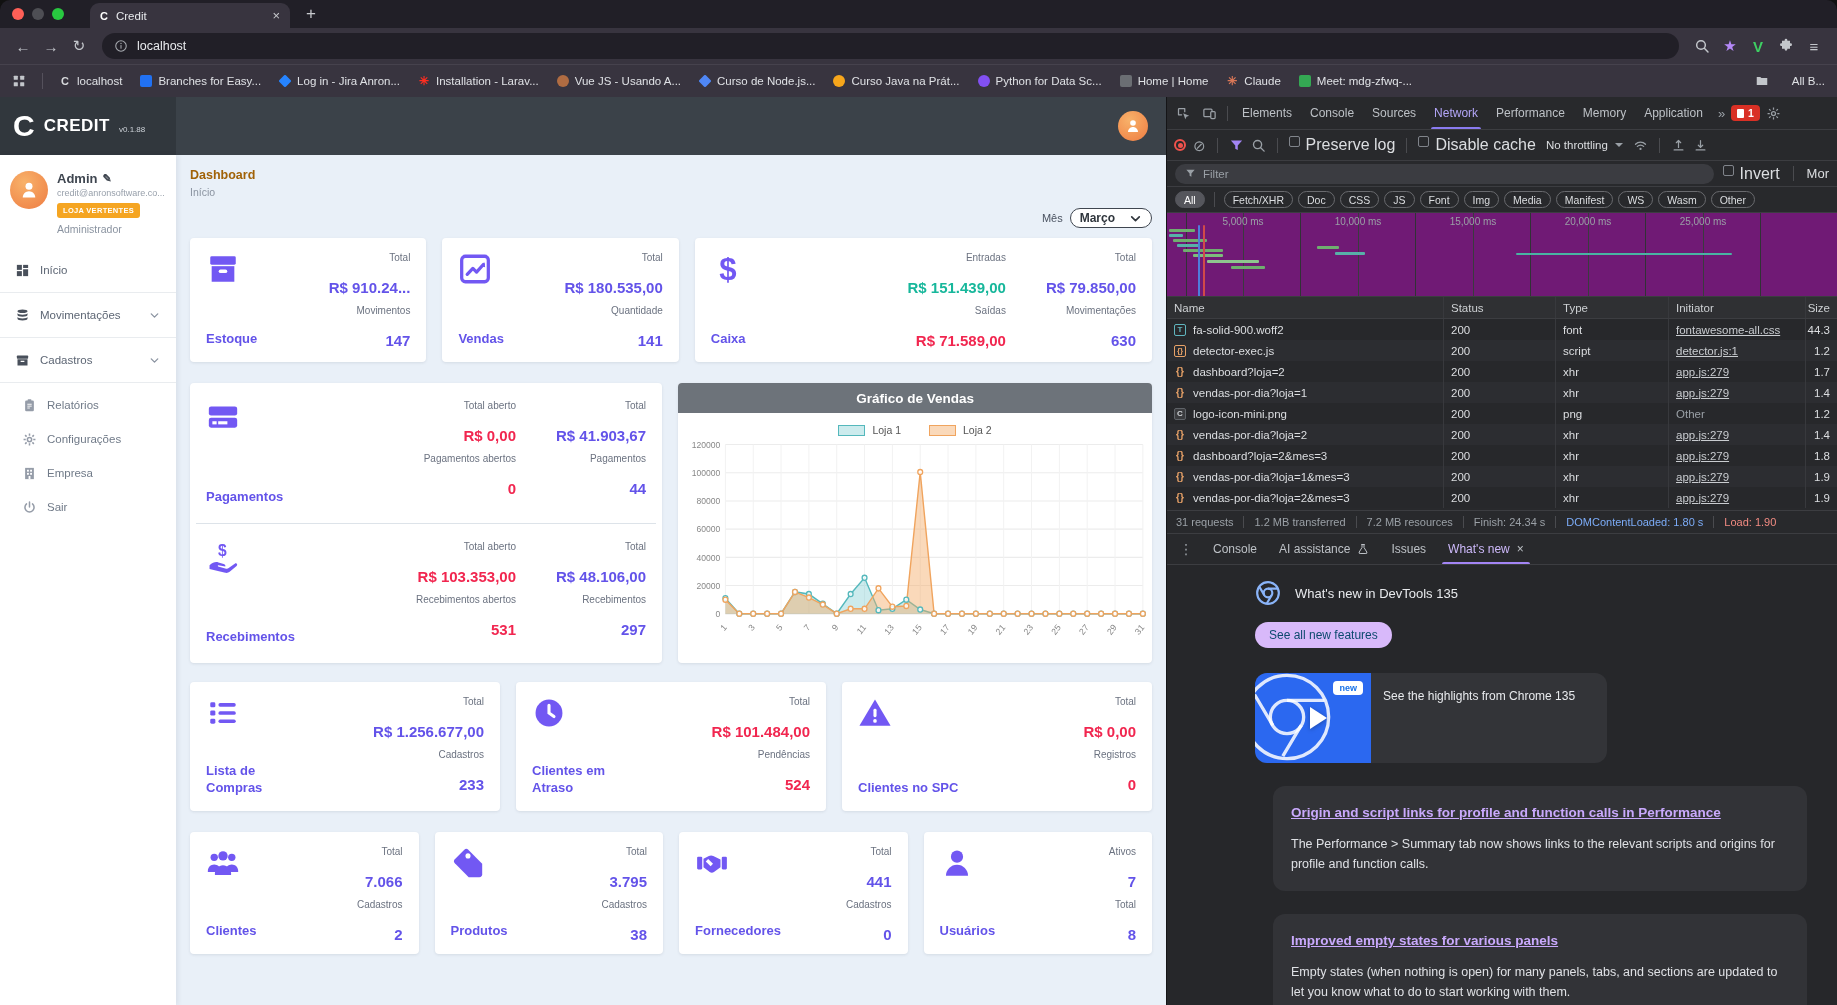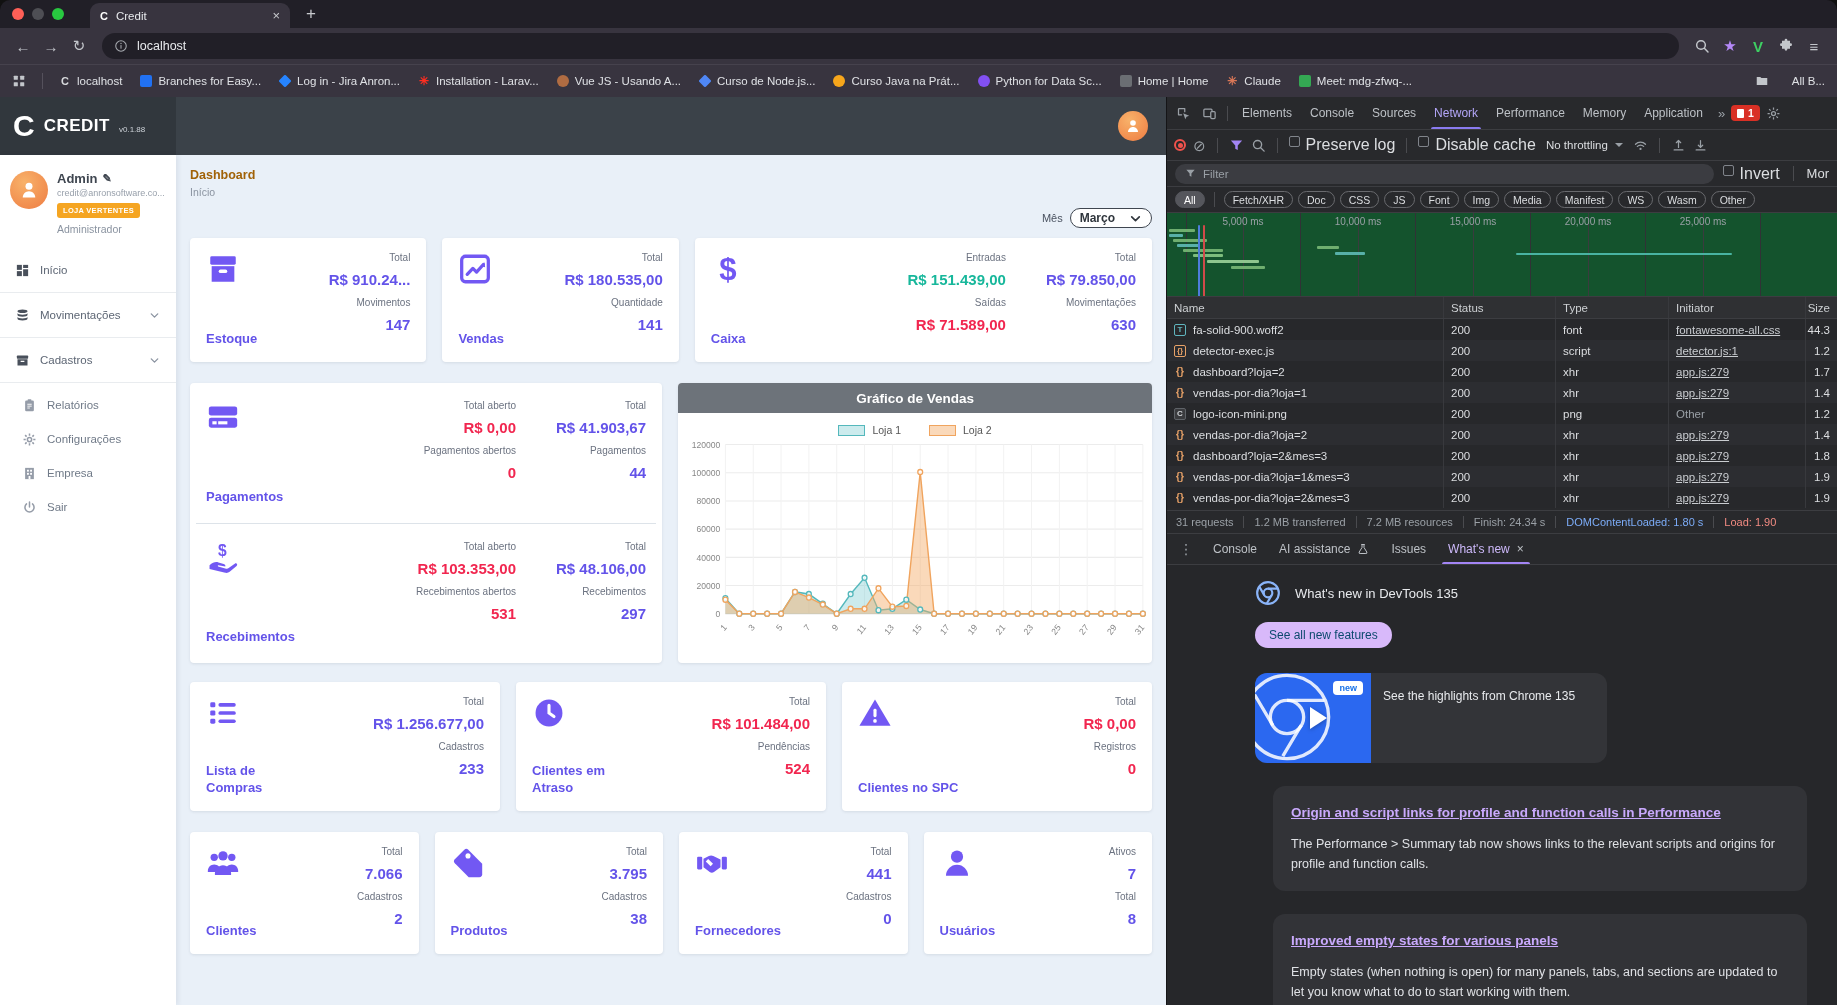--- a/index.html
+++ b/index.html
@@ -77,21 +77,21 @@
   .crow1 .card{height:124px}
   .card.wide{flex:2.08}
   .card-left{display:flex;flex-direction:column;justify-content:space-between}
   .card-ic{width:34px;height:34px;color:#7258f3;flex:none}
   .card-ic svg{width:100%;height:100%}
   .card-title{color:#6353e9;font-size:13px;font-weight:600;line-height:1.3;white-space:pre-line}
   .card-cols{display:flex;gap:40px;align-items:flex-start}
   .card-col{display:flex;flex-direction:column;align-items:flex-end}
   .stat-label{font-size:10px;color:#6b7280;margin-top:9px}
   .card-col .stat-label:first-child{margin-top:0}
-  .stat-value{font-size:15px;font-weight:700;margin-top:8px;white-space:nowrap}
+  .stat-value{font-size:15px;font-weight:700;margin-top:16px;white-space:nowrap}
   .v-purple{color:#6353e9}.v-red{color:#f1264f}.v-green{color:#17b79b}
   .crow2{height:280px;margin-bottom:19px}
   .splitcard{flex:1;display:flex;flex-direction:column;background:#fff;border-radius:4px;box-shadow:0 1px 3px rgba(30,40,60,.1);min-width:0}
   .half{flex:1;display:flex;justify-content:space-between;padding:17px 16px}
   .hdiv{height:1px;background:#dde3e9;margin:0 6px}
   .chartcard{flex:1.004;background:#fff;border-radius:4px;box-shadow:0 1px 3px rgba(30,40,60,.1);display:flex;flex-direction:column;overflow:hidden;min-width:0}
   .chart-head{height:30px;background:#6d737a;color:#fff;font-weight:700;font-size:13.5px;display:flex;align-items:center;justify-content:center;flex:none}
   .legend{display:flex;justify-content:center;gap:28px;padding:11px 0 0;align-items:center}
   .lg{display:flex;gap:7px;align-items:center;font-size:10.5px;color:#555}
   .lg-sw{width:27px;height:11px;border:1.5px solid}
@@ -122,21 +122,21 @@
   .cb-wrap{display:flex;align-items:flex-start;gap:6px;font-size:16px;color:#dcdee1;white-space:nowrap}
   .throttle{display:flex;align-items:center;gap:7px;font-size:11.5px;color:#dcdee1;padding:0 3px;white-space:nowrap}
   .caret{border:4px solid transparent;border-top-color:#9aa0a6;margin-top:4px}
   .dt-filterrow{height:26px;display:flex;align-items:center;gap:9px;padding:0 8px;border-bottom:1px solid #3c3d41;flex:none}
   .fpill{flex:1;height:20px;background:#3b3c41;border-radius:11px;display:flex;align-items:center;gap:7px;padding:0 10px;color:#9aa0a6;font-size:11.5px;min-width:0}
   .fpill svg{width:11px;height:11px}
   .more-label{font-size:13px;color:#dcdee1;white-space:nowrap}
   .dt-chiprow{height:26px;display:flex;align-items:center;gap:5px;padding:0 8px;border-bottom:1px solid #3c3d41;flex:none;overflow:hidden}
   .chip{height:17px;display:flex;align-items:center;padding:0 8px;border:1px solid #696a6e;border-radius:9px;font-size:10.5px;color:#dcdee1;white-space:nowrap}
   .chip.sel{background:#55565c;border-color:#55565c;color:#fff}
-  .dt-ruler{height:84px;position:relative;border-bottom:1px solid #3c3d41;flex:none;overflow:hidden;background:#14532d}
+  .dt-ruler{height:84px;position:relative;border-bottom:1px solid #3c3d41;flex:none;overflow:hidden;background:#701a75}
   .rl{position:absolute;top:3px;font-size:10px;color:#9aa0a6;transform:translateX(-50%);white-space:nowrap}
   .rgrid{position:absolute;top:0;bottom:0;width:1px;background:#3a3b3e}
   .rgrid.minor{background:#313236}
   .mark{position:absolute;border-radius:1px}
   .nrow{display:grid;grid-template-columns:277px 112px 113px 137px 1fr;height:21px;align-items:stretch;font-size:11.5px}
   .nrow>div{padding:0 7px;border-right:1px solid #38393d;overflow:hidden;white-space:nowrap;display:flex;align-items:center}
   .nrow>div:last-child{border-right:none;justify-content:flex-end}
   .nhead{height:22px;background:#2f3033;color:#cdd0d3;border-bottom:1px solid #3c3d41}
   .r-odd{background:#27282b}.r-even{background:#2c2d31}
   .nico{width:12px;height:12px;margin-right:7px;flex:none;font-size:8px;display:flex;align-items:center;justify-content:center;border-radius:2px;font-weight:700}

